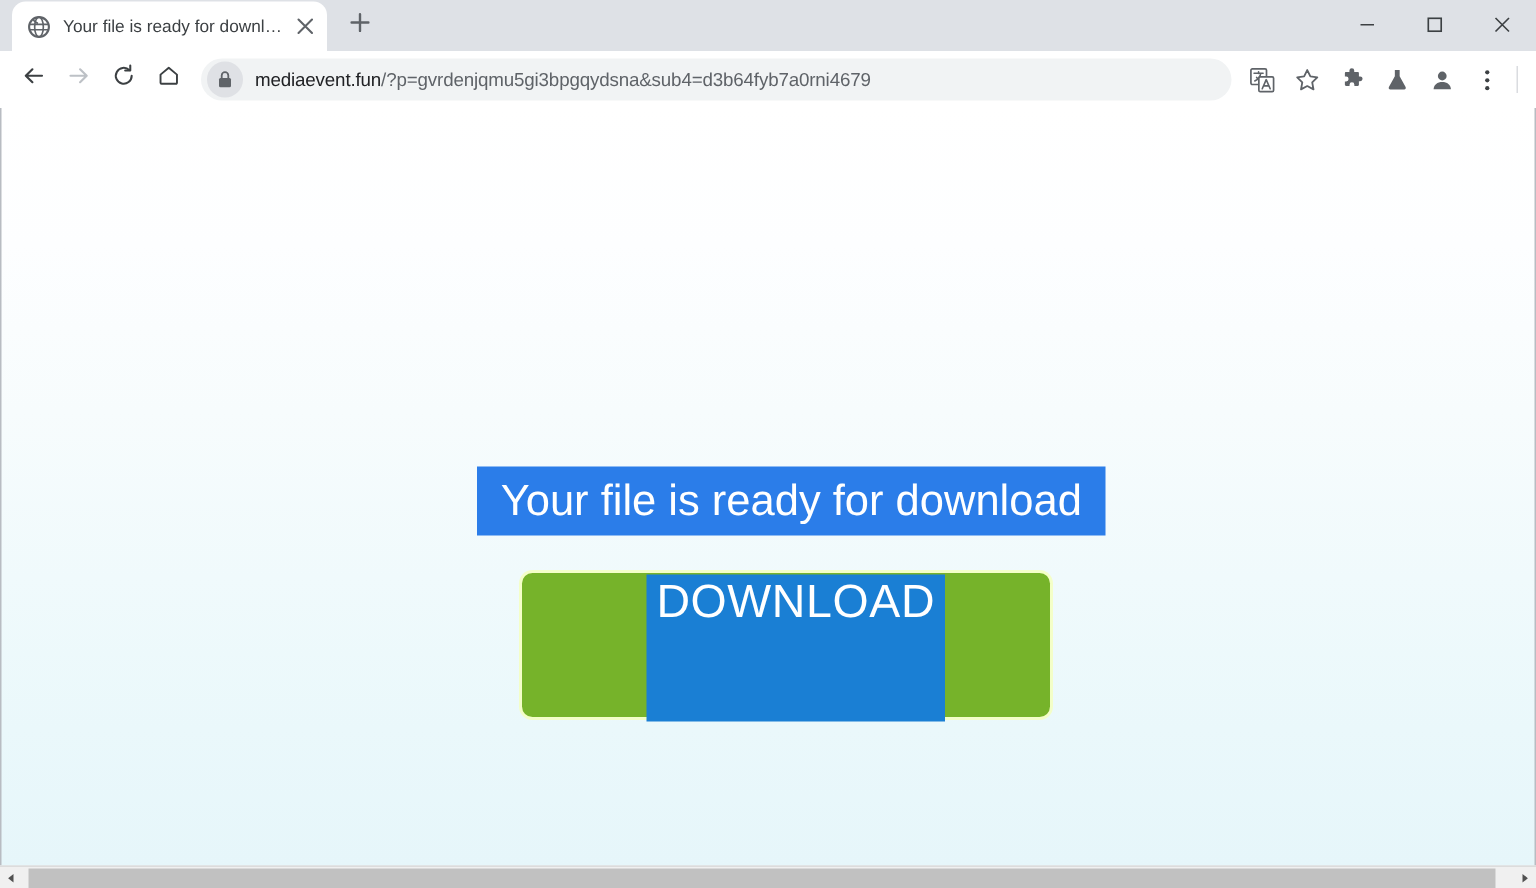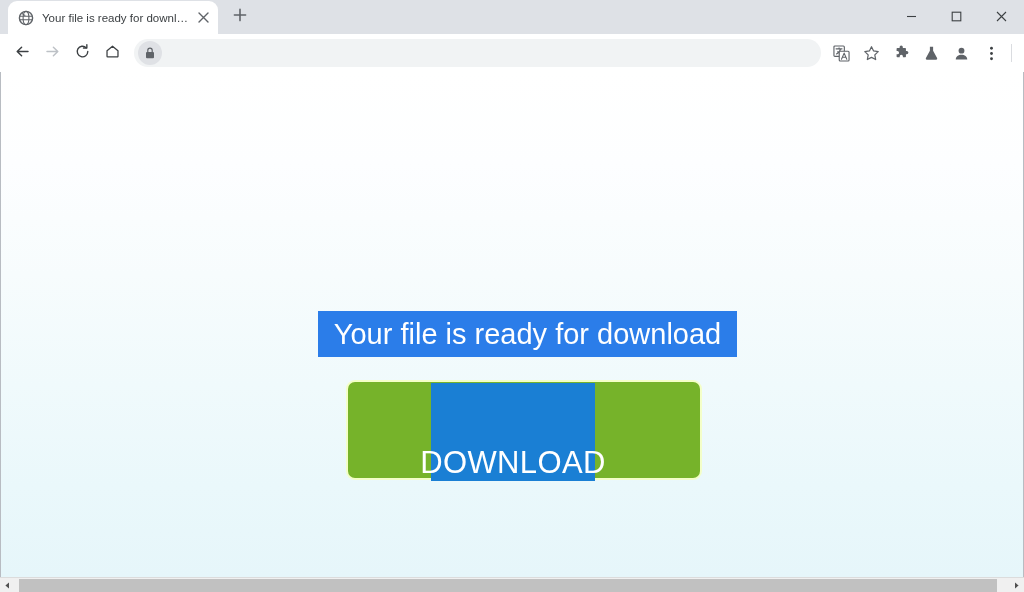--- a/index.html
+++ b/index.html
@@ -119,23 +119,23 @@
 
   .dl-button {
     position: absolute; left: 348px; top: 310px;
     width: 352px; height: 96px;
     background: #76b32a;
     border-radius: 7px;
     box-shadow: 0 0 0 2px rgba(245,255,190,0.85);
   }
   .dl-sel {
     position: absolute; left: 431px; top: 311px;
-    width: 164px; height: 98px;
+    width: 199px; height: 98px;
     background: #1a7fd4;
-    display: flex; align-items: flex-end; justify-content: center;
+    display: flex; align-items: flex-start; justify-content: center;
   }
   .dl-sel span {
     font-size: 31px; color: #ffffff; font-weight: 400;
     letter-spacing: 0.4px; line-height: 36px; white-space: nowrap;
   }
 
   
   .perm {
     position: absolute; left: 119px; top: 62px;
     width: 273px; height: 116px;
@@ -285,20 +285,21 @@
       </span>
     </span>
 
     <div class="omnibox">
       <span class="lockwrap">
         <svg width="10" height="12" viewBox="0 0 10 12">
           <rect x="1" y="5" width="8" height="6.2" rx="1" fill="#5f6368"></rect>
           <path d="M2.8 5V3.3a2.2 2.2 0 0 1 4.4 0V5" stroke="#5f6368" stroke-width="1.2" fill="none"></path>
         </svg>
       </span>
+      <span class="url"><span>mediaevent.fun</span><span class="dim">/?p=gvrdenjqmu5gi3bpgqydsna&amp;sub4=d3b64fyb7a0rni4679</span></span>
     </div>
 
     <div class="tb-right">
 
       <span class="tb-btn">
         <svg width="17" height="17" viewBox="0 0 18 18">
           <rect x="1" y="1" width="11" height="11" rx="1" fill="none" stroke="#5f6368" stroke-width="1.2"></rect>
           <path d="M3.2 4.1h6.4M6.4 3v1.2M7.9 4.1c-.3 2.5-2 4.3-4.2 5.4" stroke="#5f6368" stroke-width="1.1" fill="none" stroke-linecap="round"></path>
           <path d="M5 7c.8 1.4 2.2 2.3 4.4 2.6" stroke="#5f6368" stroke-width="1.1" fill="none" stroke-linecap="round"></path>
           <rect x="6.6" y="6.6" width="10.4" height="10.4" rx="1" fill="#fff" stroke="#5f6368" stroke-width="1.2"></rect>

